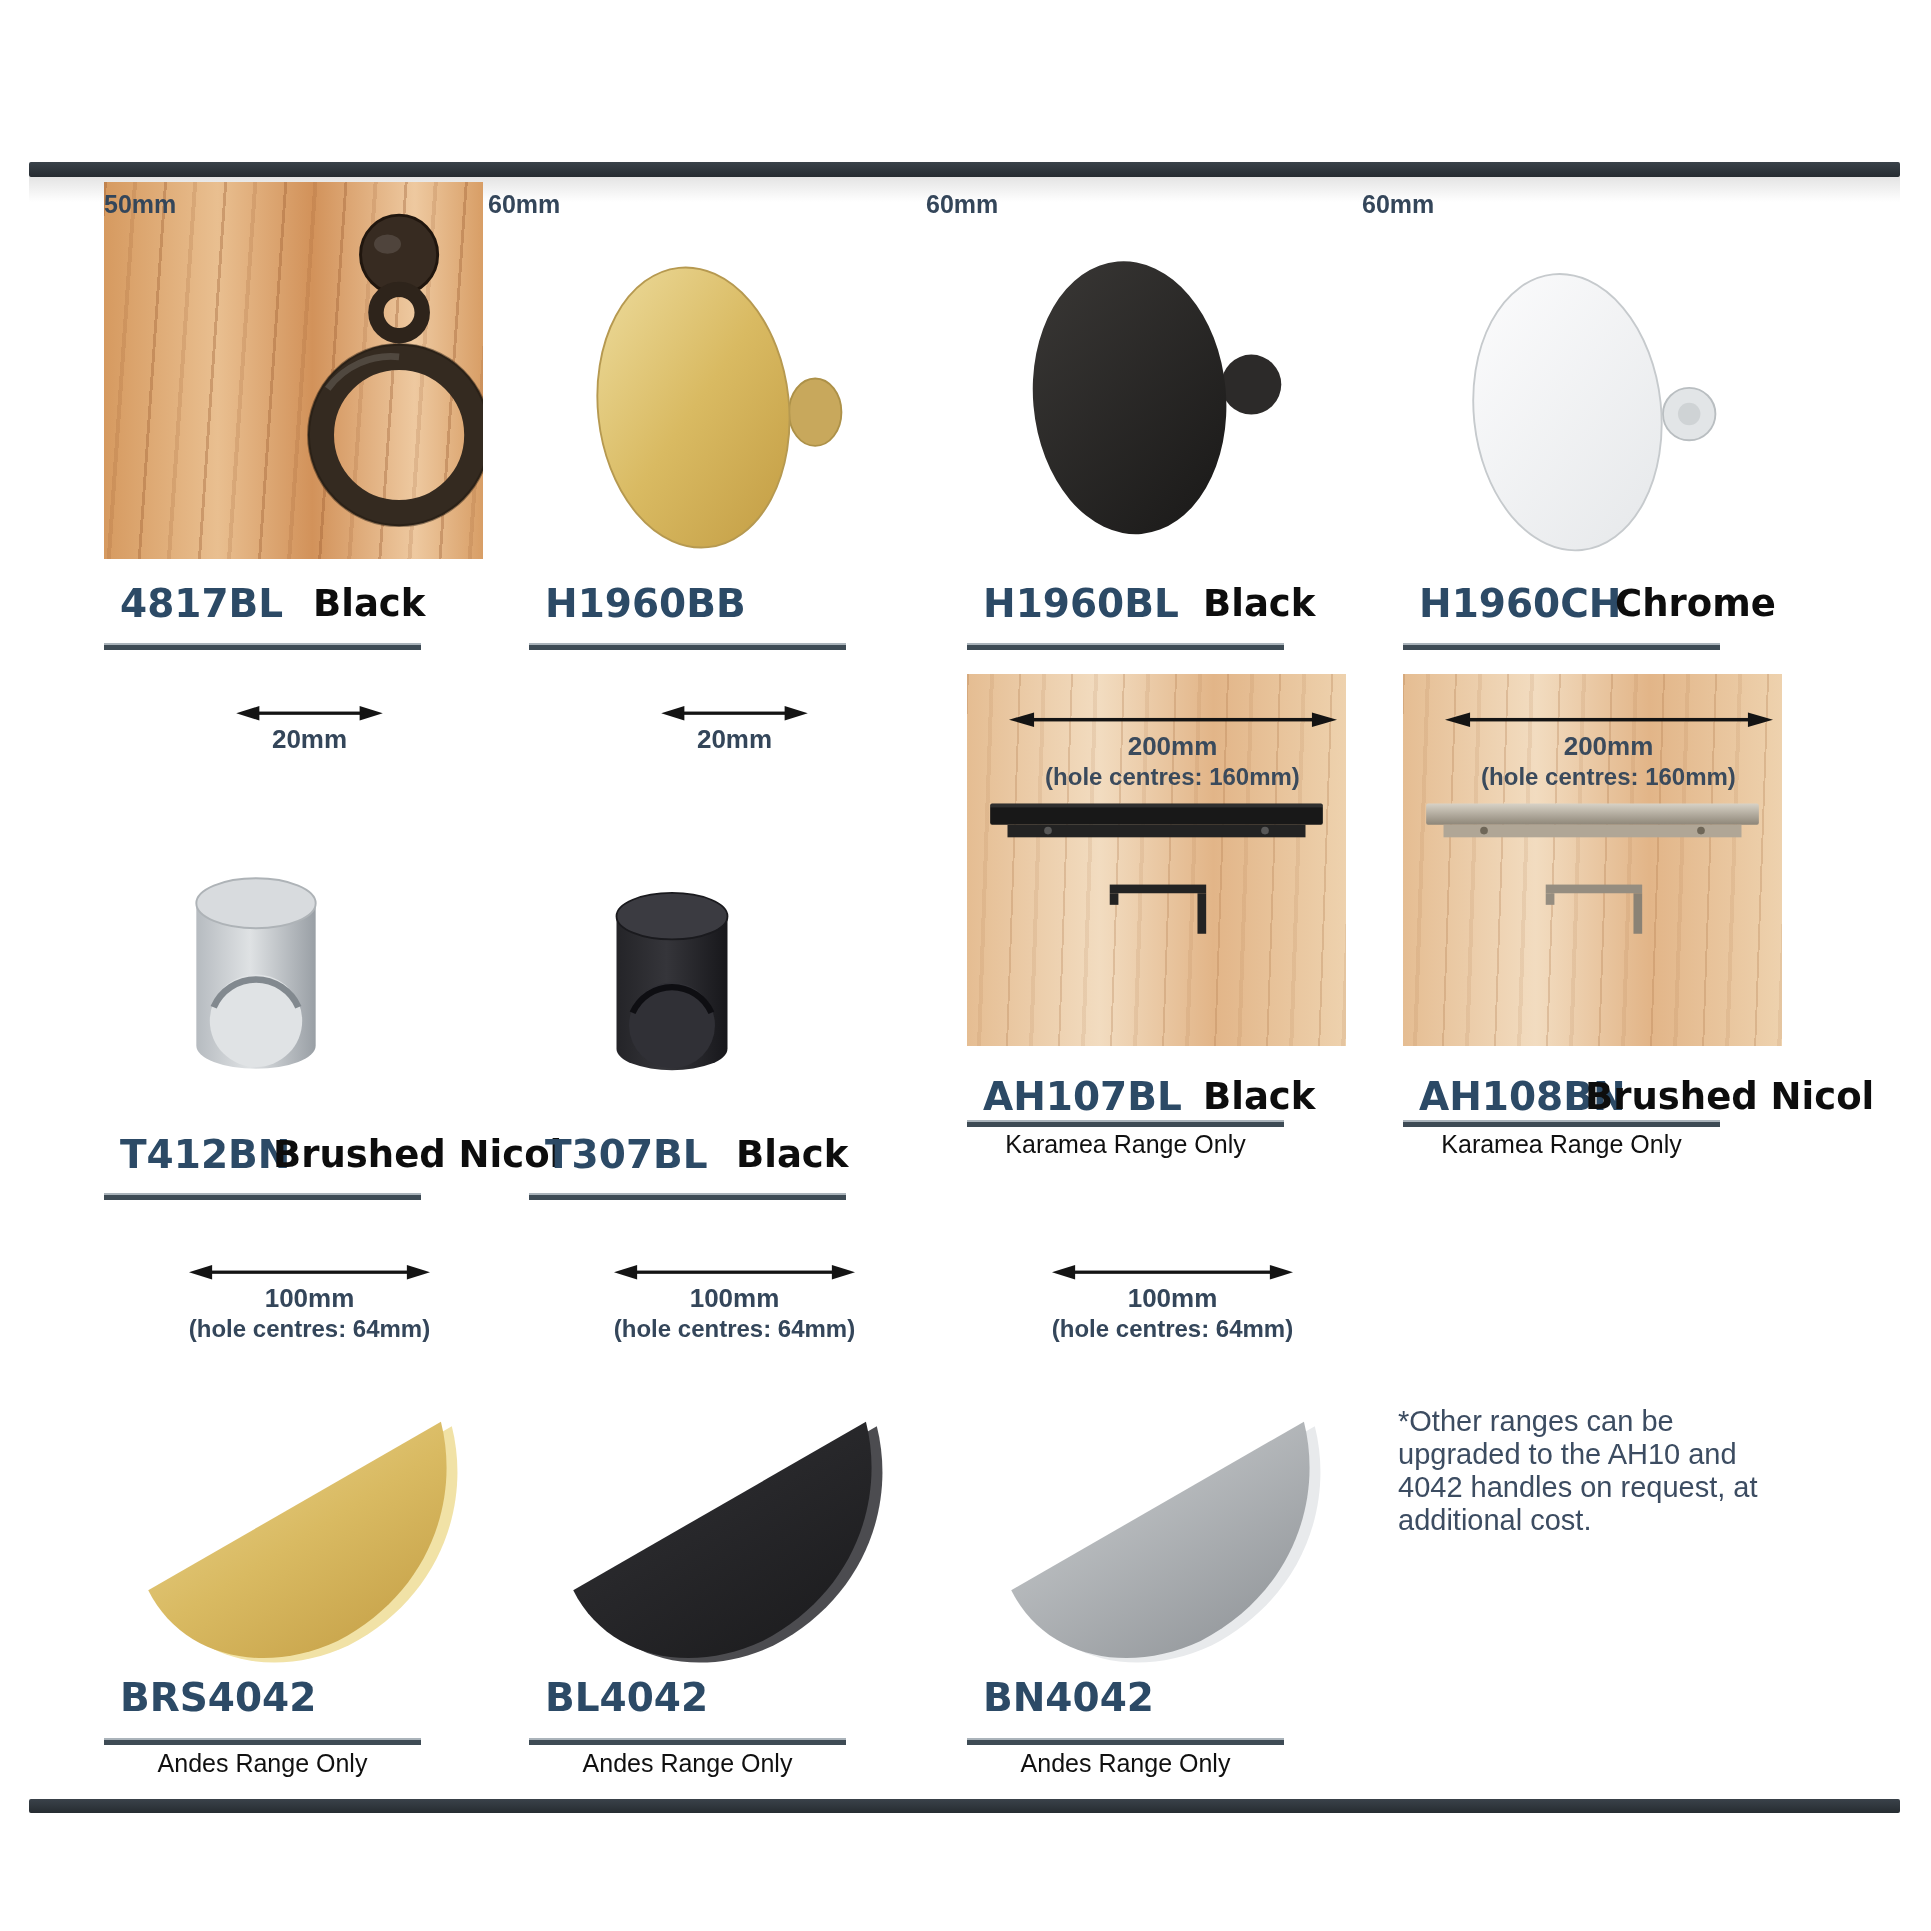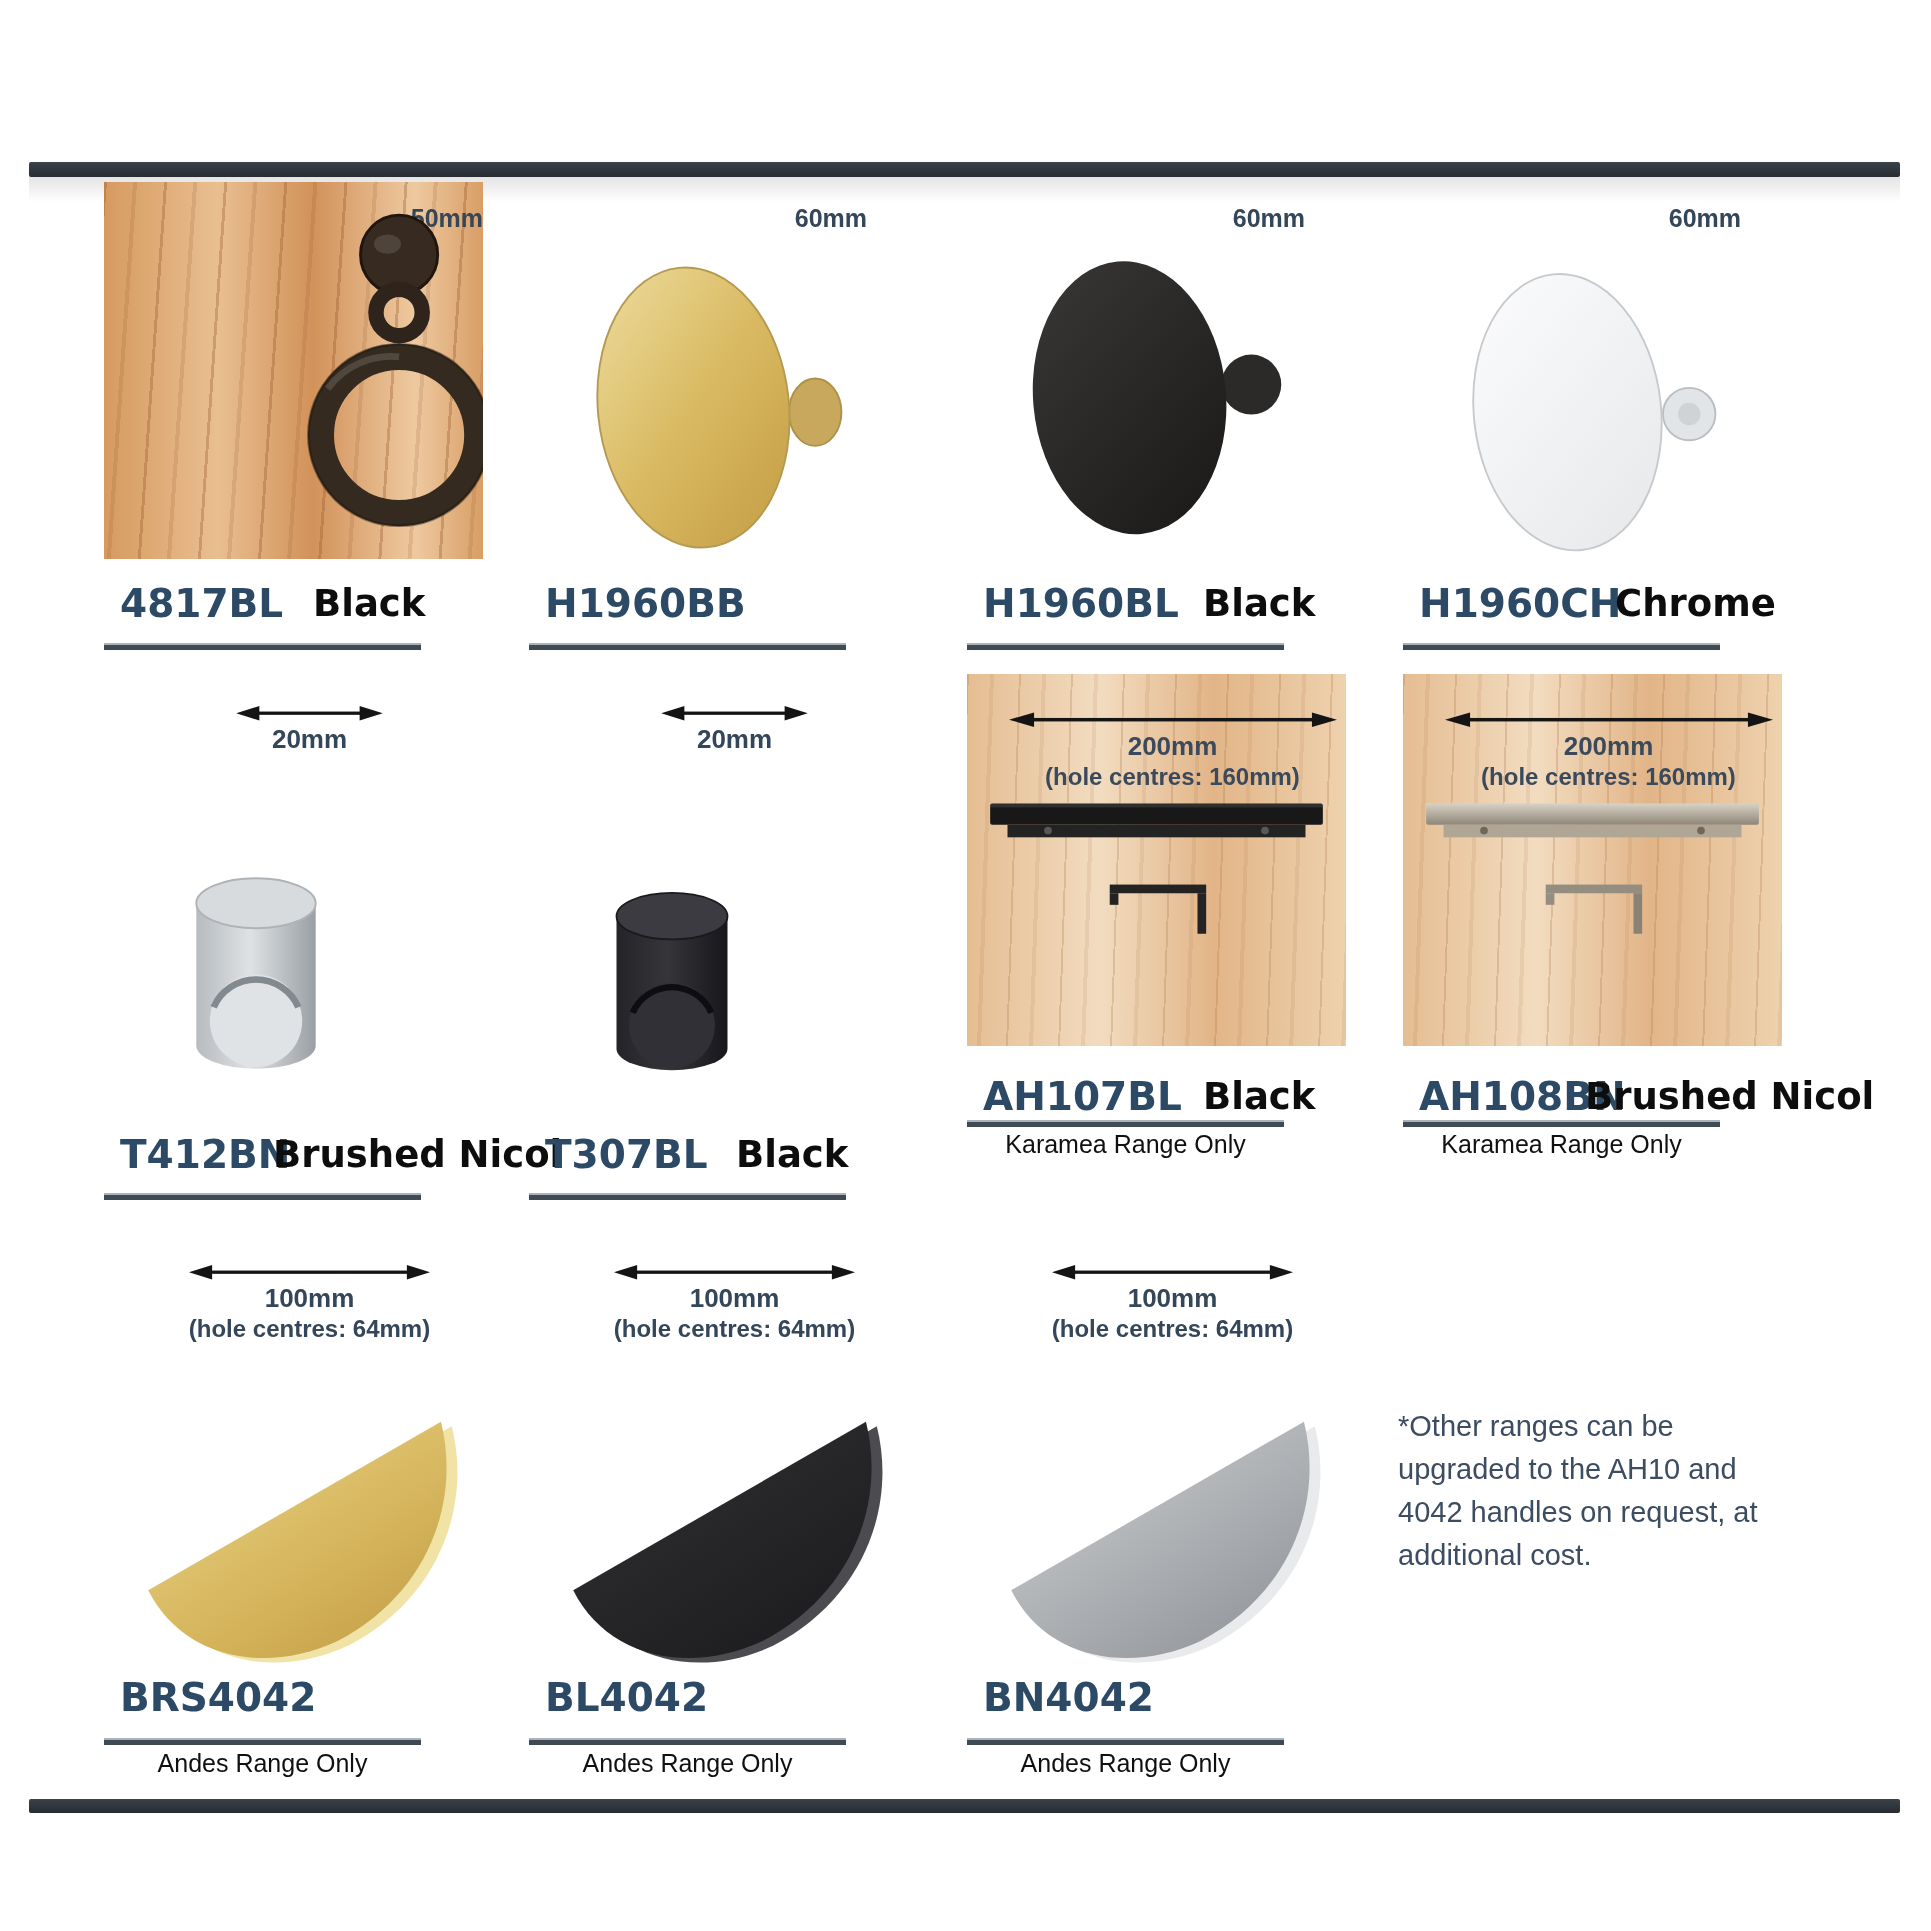--- a/index.html
+++ b/index.html
@@ -35,21 +35,21 @@
   .photo.r2{height:372px;}
   .wood1{background:
       repeating-linear-gradient(94deg, rgba(146,82,40,.32) 0 2.9px, rgba(146,82,40,0) 2.9px 29px,
         rgba(146,82,40,.16) 29px 33px, rgba(146,82,40,0) 33px 60px),
       linear-gradient(90deg,#d69a60,#e9bf90 30%,#d2925a 55%,#eec9a0 82%,#d89e66);}
   .wood2{background:
       repeating-linear-gradient(92deg, rgba(168,112,66,.26) 0 1.9px, rgba(168,112,66,0) 1.9px 23px,
         rgba(168,112,66,.13) 23px 27px, rgba(168,112,66,0) 27px 52px),
       linear-gradient(90deg,#e5bd92,#f2dcc0 35%,#e2b588 65%,#eed2ae);}
 
-  .size-label{position:absolute;top:22px;left:0;width:100%;text-align:right;
+  .size-label{position:absolute;top:8px;left:0;width:100%;text-align:left;
       font-weight:bold;font-size:25px;color:#34465a;}
   .size-label.shift{transform:translateX(-41px);}
 
   .illus{position:absolute;}
 
   .dim-stack{position:absolute;left:16px;width:100%;text-align:center;color:#34465a;}
   .dim-stack .arrow{display:block;margin:0 auto;}
   .dim-stack .arrow polygon,.dim-stack .arrow rect{fill:#141414;}
   .dim-size{font-weight:bold;font-size:26px;margin-top:2.9px;}
   .dim-holes{font-weight:bold;font-size:24px;margin-top:1px;}
@@ -76,21 +76,21 @@
 
   .p0 .finish{left:193px;}
   .p2 .finish{left:220px;}
   .p3 .finish{left:196px;}
   .p4 .finish{left:153px;}
   .p5 .finish{left:191px;}
   .p6 .finish{left:220px;}
   .p7 .finish{left:166px;}
 
   .note{position:absolute;left:1398px;top:1405px;width:381px;
-      font-size:29px;line-height:43px;color:#3c4c61;}
+      font-size:29px;line-height:33px;color:#3c4c61;}
 </style>
 </head>
 <body>
 
 <div class="page">
 
   <div class="bar top"></div>
   <div class="shade-top"></div>
 
   <div class="card p0 r1">

